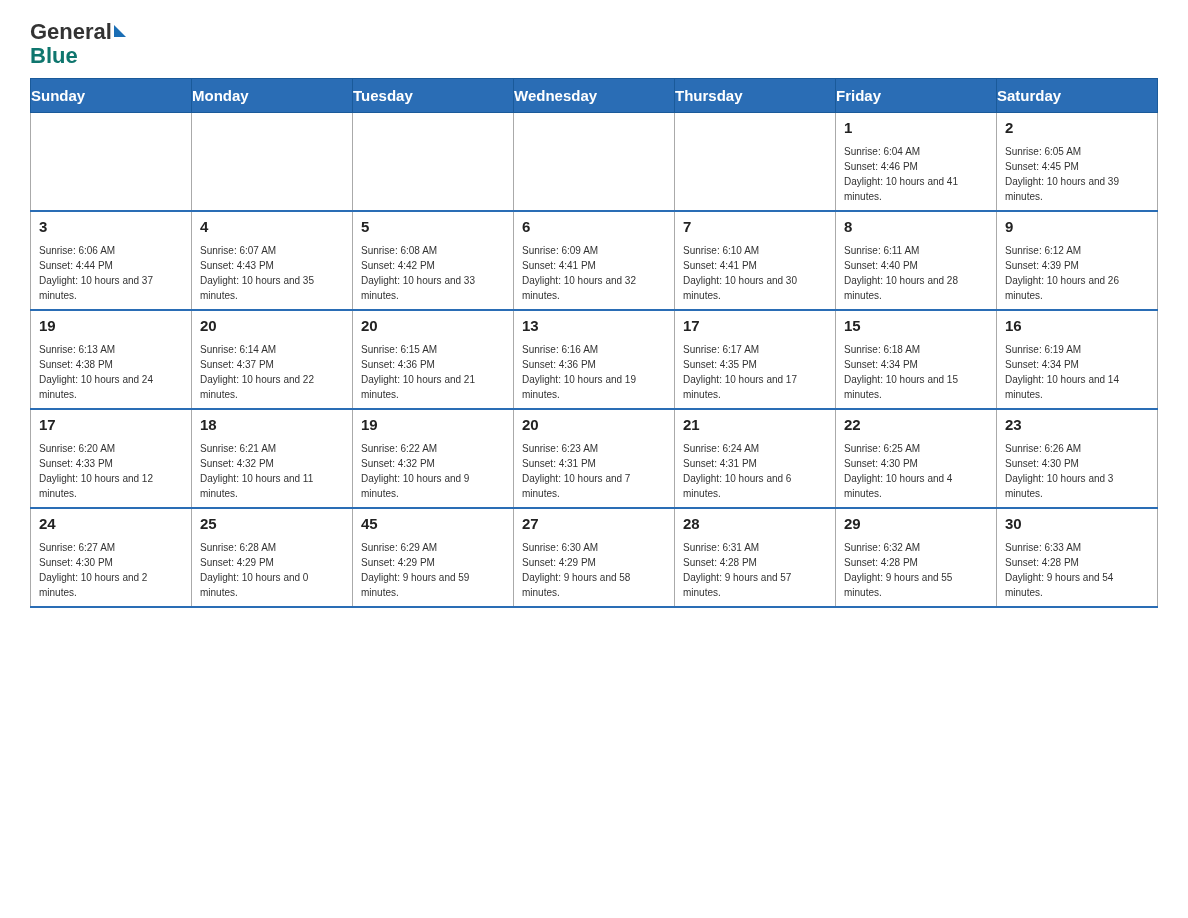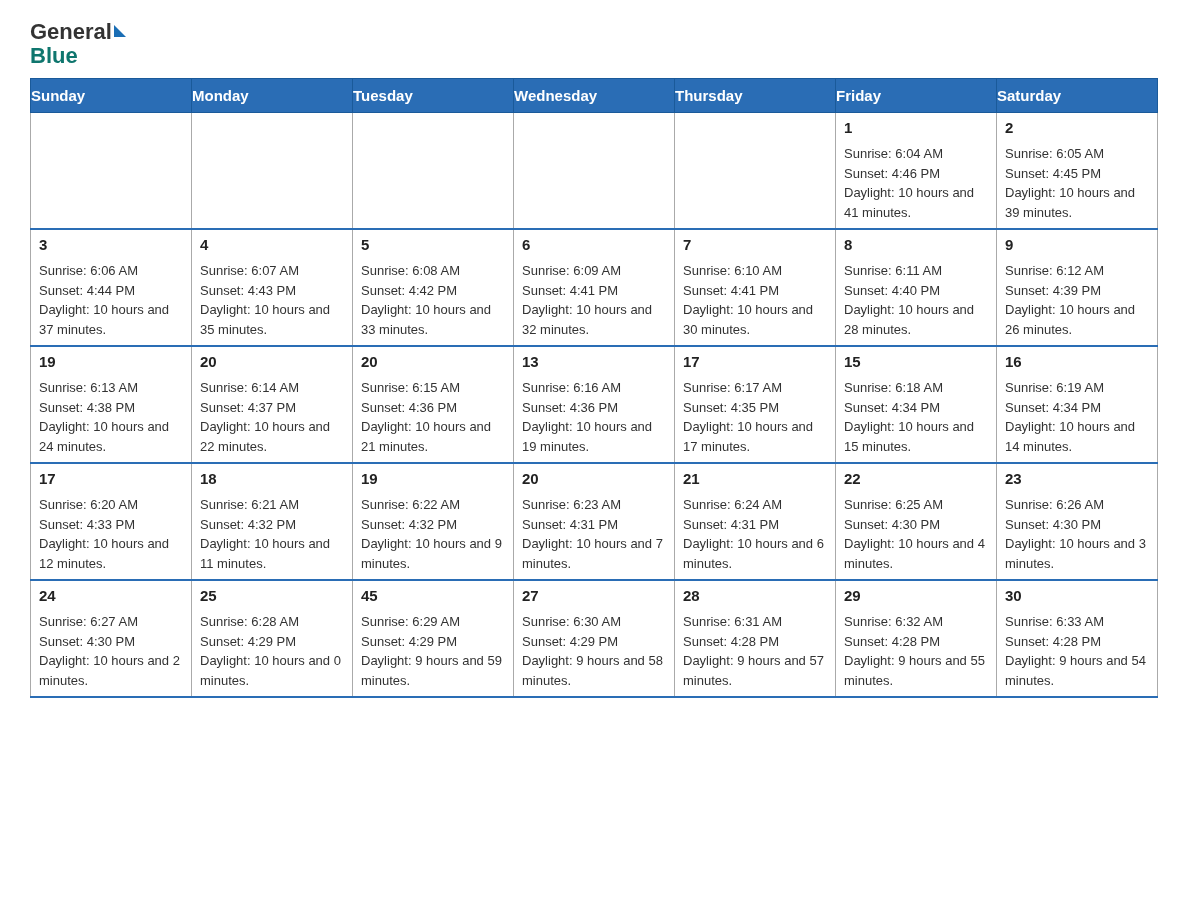--- a/index.html
+++ b/index.html
@@ -60,21 +60,21 @@
     .calendar tbody tr {
       border-bottom: 2px solid #2a6db5;
     }
     .day-number {
       font-size: 15px;
       font-weight: bold;
       color: #222;
       margin-bottom: 3px;
     }
     .day-info {
-      font-size: 13px;
+      font-size: 10px;
       color: #333;
       line-height: 1.5;
       margin-top: 8px;
     }
     .empty-cell {
       background: #fff;
     }
   </style>
 </head>
 <body>

